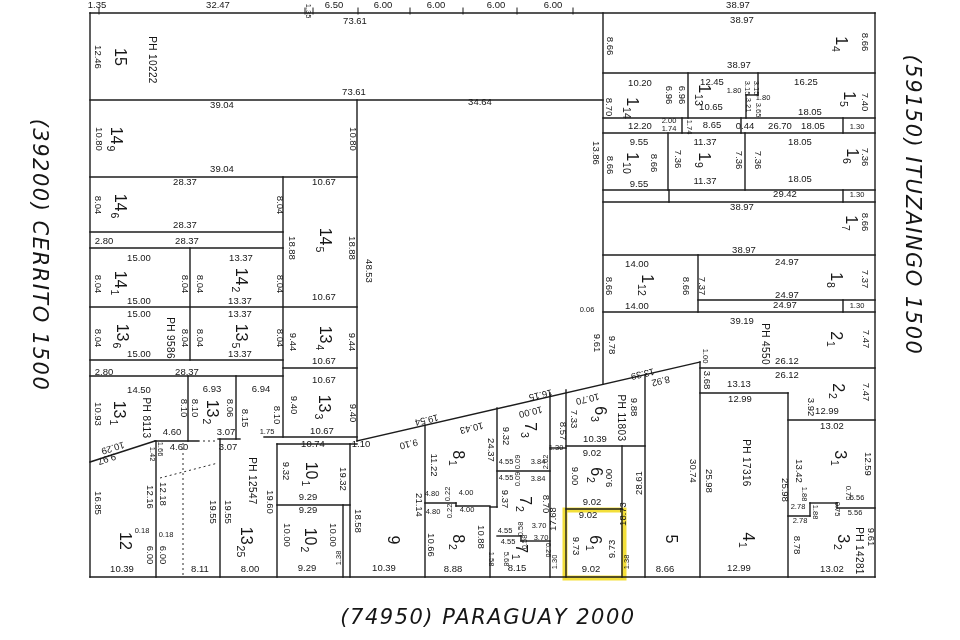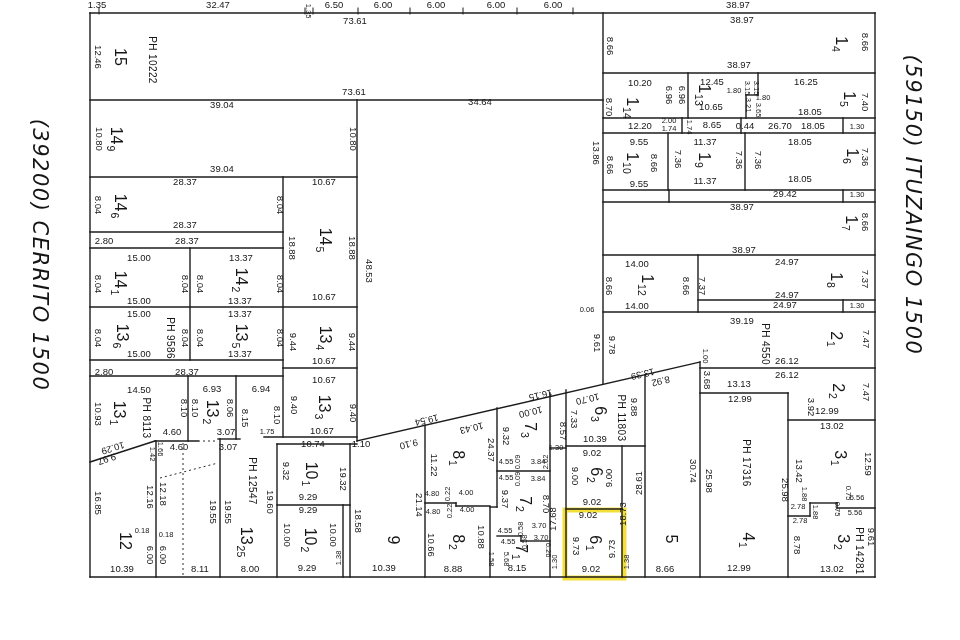--- a/index.html
+++ b/index.html
@@ -402,13 +402,14 @@
       <text transform="translate(846,223) rotate(90)" text-anchor="middle"><tspan class="pn">1</tspan><tspan class="ps" dx="1" dy="4">7</tspan></text>
       <text transform="translate(831,280) rotate(90)" text-anchor="middle"><tspan class="pn">1</tspan><tspan class="ps" dx="1" dy="4">8</tspan></text>
       <text transform="translate(627,108) rotate(90)" text-anchor="middle"><tspan class="pn">1</tspan><tspan class="ps" dx="1" dy="4">14</tspan></text>
       <text transform="translate(699,95) rotate(90)" text-anchor="middle"><tspan class="pn">1</tspan><tspan class="ps" dx="1" dy="4">13</tspan></text>
       <text transform="translate(627,163) rotate(90)" text-anchor="middle"><tspan class="pn">1</tspan><tspan class="ps" dx="1" dy="4">10</tspan></text>
       <text transform="translate(699,160) rotate(90)" text-anchor="middle"><tspan class="pn">1</tspan><tspan class="ps" dx="1" dy="4">9</tspan></text>
       <text transform="translate(642,285) rotate(90)" text-anchor="middle"><tspan class="pn">1</tspan><tspan class="ps" dx="1" dy="4">12</tspan></text>
     </svg>
   <div class="street vert" style="left:40px;top:255px;">(39200) CERRITO 1500</div>
   <div class="street vert" style="left:913px;top:205px;">(59150) ITUZAINGO 1500</div>
+  <div class="street" style="left:488px;top:617px;">(74950) PARAGUAY 2000</div>
 </div>
 
 </body></html>

